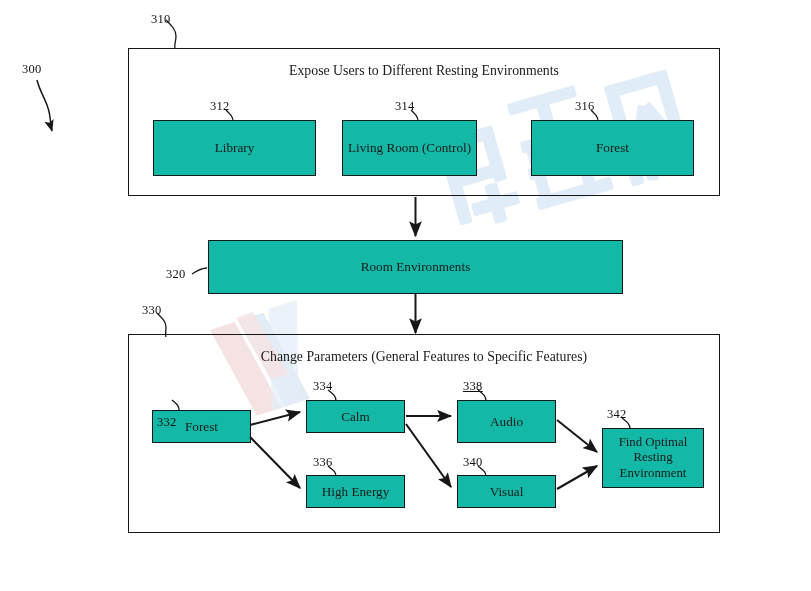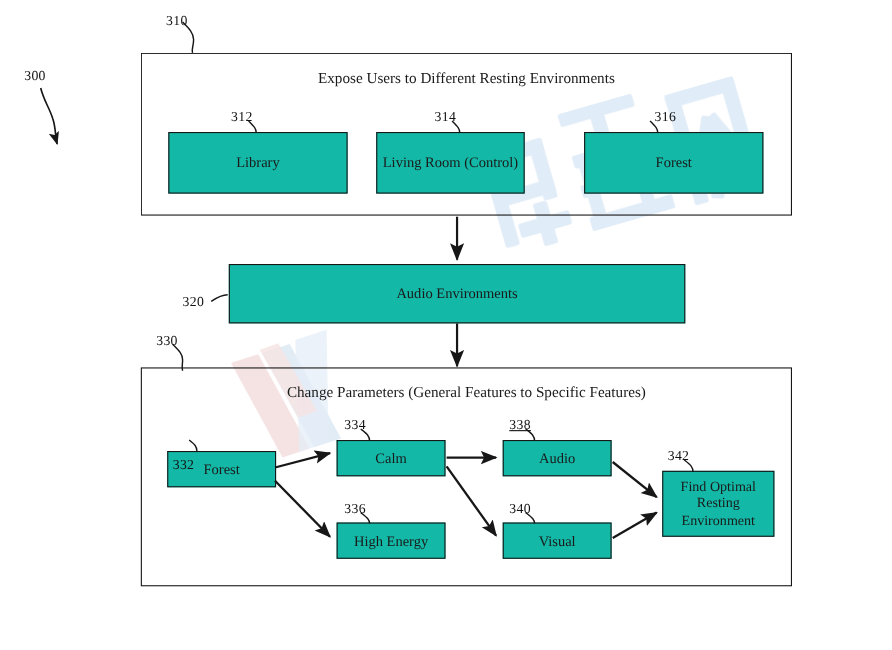--- a/index.html
+++ b/index.html
@@ -160,53 +160,53 @@
 
     <path d="M557,420 L597,452" fill="none" stroke="#171717" stroke-width="2.1" marker-end="url(#ahs)"></path>
 
     <path d="M557,489 L597,466" fill="none" stroke="#171717" stroke-width="2.1" marker-end="url(#ahs)"></path>
   </svg>
 
   <div class="ref" style="left:22px; top:62px;">300</div>
   <div class="ref" style="left:151px; top:12px;">310</div>
   <div class="ref" style="left:210px; top:99px;">312</div>
   <div class="ref" style="left:395px; top:99px;">314</div>
-  <div class="ref" style="left:575px; top:99px;margin-left:20px;">316</div>
+  <div class="ref" style="left:575px; top:99px;">316</div>
   <div class="ref" style="left:166px; top:267px;">320</div>
   <div class="ref" style="left:142px; top:303px;">330</div>
   <div class="ref" style="left:157px; top:389px;margin-top:26px;">332</div>
   <div class="ref" style="left:313px; top:379px;">334</div>
   <div class="ref" style="left:313px; top:455px;">336</div>
   <div class="ref" style="left:463px; top:379px;text-decoration:underline;">338</div>
   <div class="ref" style="left:463px; top:455px;">340</div>
   <div class="ref" style="left:607px; top:407px;">342</div>
 
   <div class="outer-box" style="left:128px; top:48px; width:592px; height:148px;"></div>
 
   <div class="section-title t16" style="left:128px; top:63px; width:592px;">Expose Users to Different Resting Environments</div>
 
   <div class="inner-box t15" style="left:153px; top:120px; width:163px; height:56px;">Library</div>
 
   <div class="inner-box t15" style="left:342px; top:120px; width:135px; height:56px;">Living Room (Control)</div>
 
   <div class="inner-box t15" style="left:531px; top:120px; width:163px; height:56px;">Forest</div>
 
-  <div class="inner-box t15" style="left:208px; top:240px; width:415px; height:54px;">Audio Environments</div>
+  <div class="inner-box t15" style="left:208px; top:240px; width:415px; height:54px;">Room Environments</div>
 
   <div class="outer-box" style="left:128px; top:334px; width:592px; height:199px;"></div>
 
   <div class="section-title t16" style="left:128px; top:349px; width:592px;">Change Parameters (General Features to Specific Features)</div>
 
   <div class="inner-box t15" style="left:152px; top:410px; width:99px; height:33px;">Forest</div>
 
   <div class="inner-box t15" style="left:306px; top:400px; width:99px; height:33px;">Calm</div>
 
   <div class="inner-box t15" style="left:306px; top:475px; width:99px; height:33px;">High Energy</div>
 
-  <div class="inner-box t15" style="left:457px; top:400px; width:99px; height:33px;">Audio</div>
+  <div class="inner-box t15" style="left:457px; top:400px; width:99px; height:43px;">Audio</div>
 
   <div class="inner-box t15" style="left:457px; top:475px; width:99px; height:33px;font-family:Liberation Serif, serif;">Visual</div>
 
   <div class="inner-box t14" style="left:602px; top:428px; width:102px; height:60px; white-space:pre-line;">Find Optimal
 Resting
 Environment</div>
 
 </div>
 
 </body></html>

